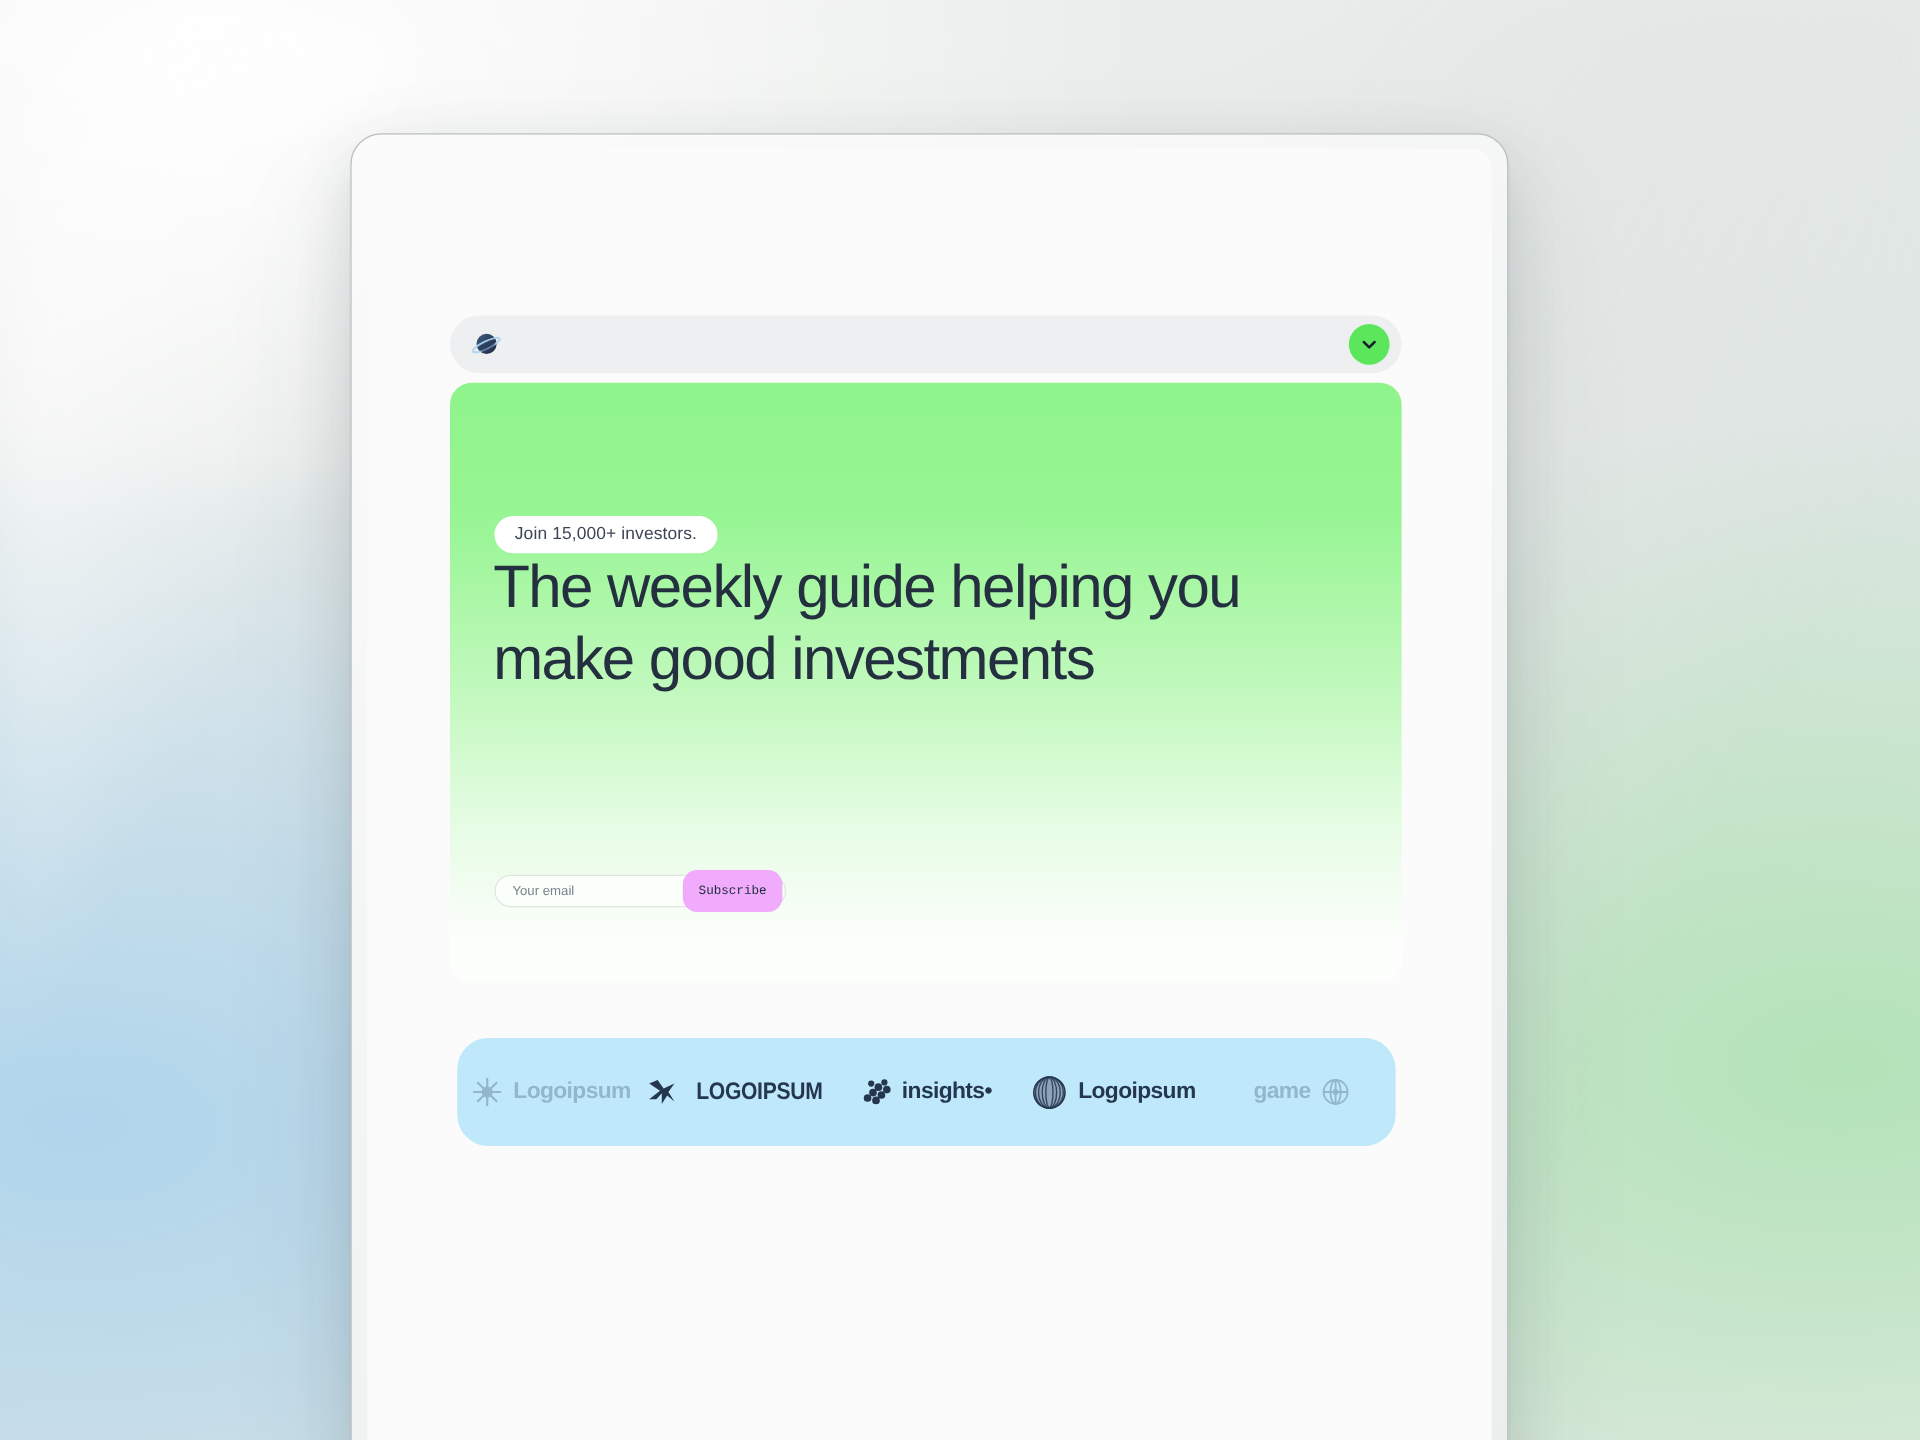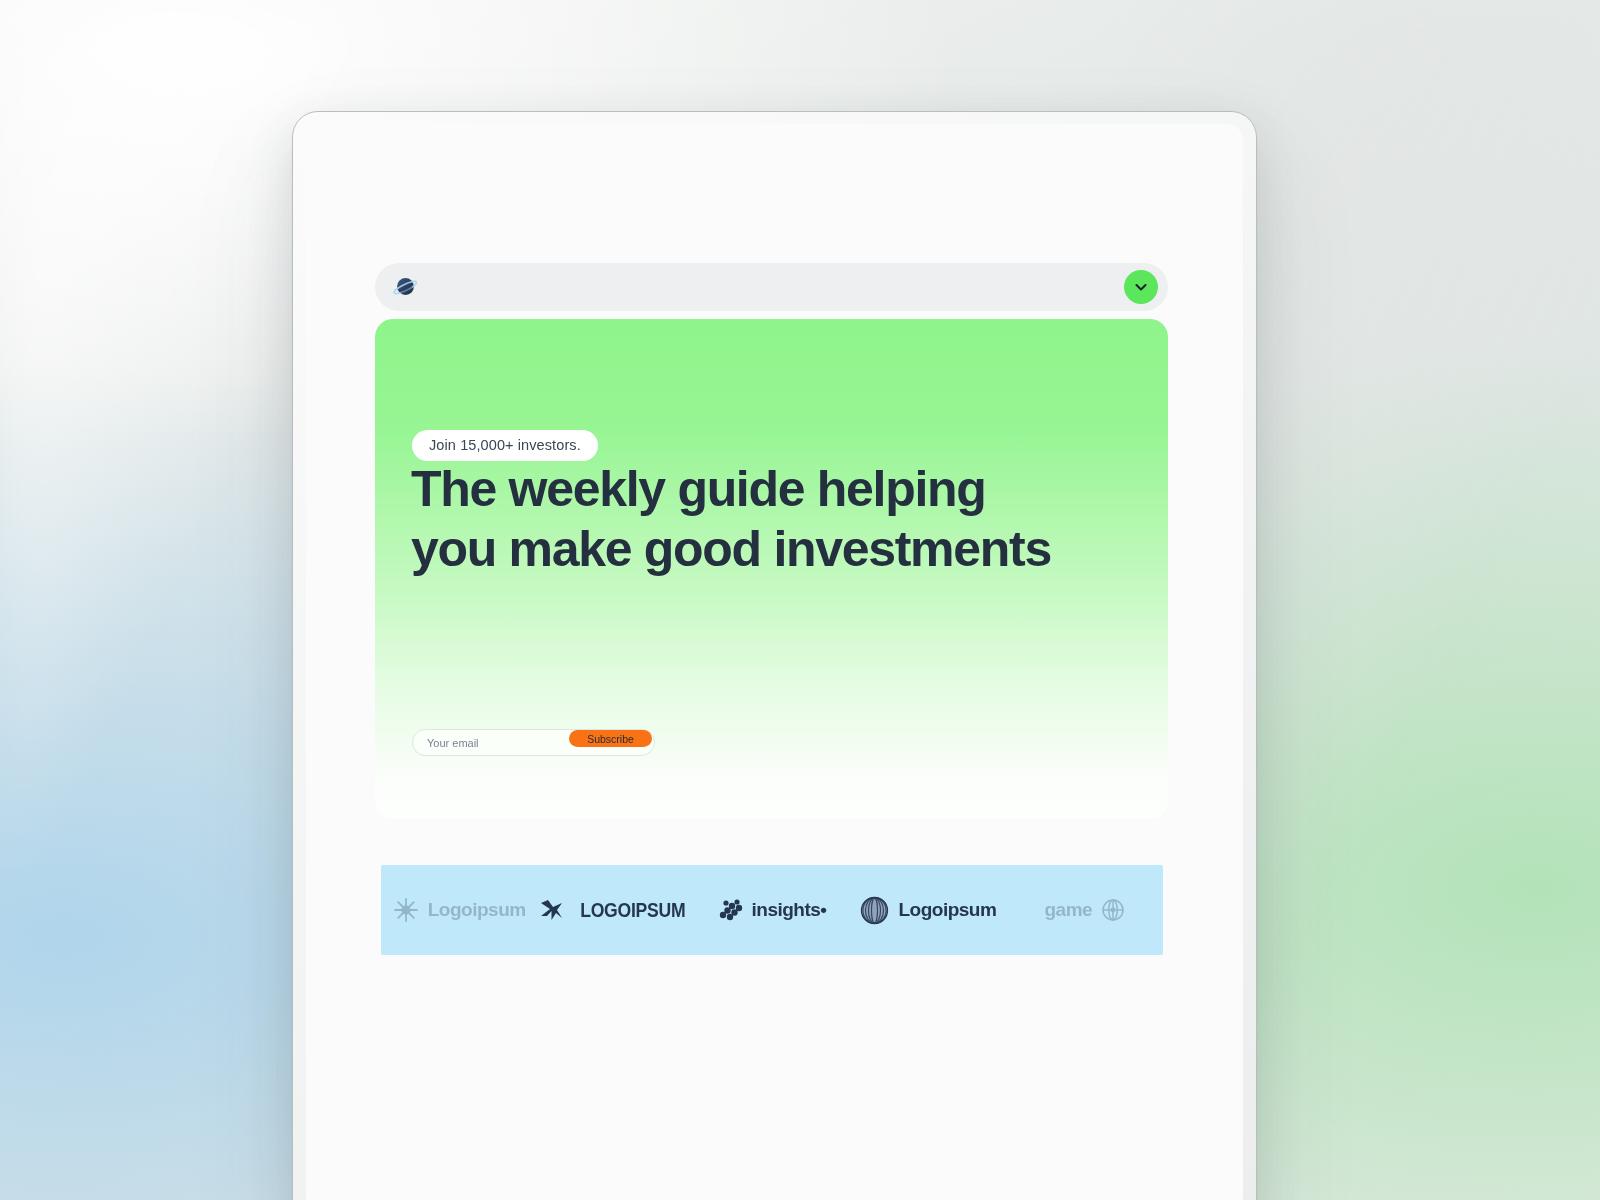--- a/index.html
+++ b/index.html
@@ -86,67 +86,67 @@
     font-size:14.5px;
     color:#3b4556;
     letter-spacing:0.1px;
     white-space:nowrap;
   }
   #hero-title {
     position:absolute; left:36px; top:140px;
     width:640px;
     font-size:50px;
     line-height:1.205;
-    font-weight:700;
+    font-weight:400;
     letter-spacing:-1.3px;
     color:#24303f;
   }
   #hero-sub {
     position:absolute; left:37px; top:355px;
     width:300px;
     font-size:12.3px;
     line-height:1.46;
     color:#4b5767;
   }
   #hero-form {
     position:absolute; left:37px; top:410px;
     width:243px; height:27px;
     background:#fafffa;
     border:1px solid #dfe6df;
     border-radius:14px;
-    display:flex; align-items:flex-start;
+    display:flex; align-items:center;
   }
   #email-input {
     flex:1; height:100%;
     border:none; background:transparent; outline:none;
     padding-left:14px;
     font-family:"Liberation Sans", sans-serif;
     font-size:11px; color:#4b5767;
   }
   #email-input::placeholder { color:#7a8490; }
   #subscribe-btn {
-    width:87px; height:17px; margin-right:2px;
+    width:87px; height:35px; margin-right:2px;
     border:none; border-radius:12px;
-    background:#f97316;
+    background:#f0abfc;
     color:#1c2b3a;
-    font-family:Liberation Sans, sans-serif;
+    font-family:Liberation Mono, monospace;
     font-size:10.5px;
     cursor:pointer;
   }
   #hero-starburst {
     position:absolute; left:953px; top:350px;
     width:0; height:0;
   }
 
   
   #logo-strip {
     position:absolute; left:75px; top:741px;
     width:782px; height:90px;
     background:#bfe8fb;
-    border-radius:2px;
+    border-radius:26px;
     overflow:hidden;
   }
   #logo-track {
     position:absolute; inset:0;
     display:flex; align-items:center;
   }
   .logo-cell {
     flex:1 0 0;
     display:flex; align-items:center; justify-content:center;
     gap:9px;

